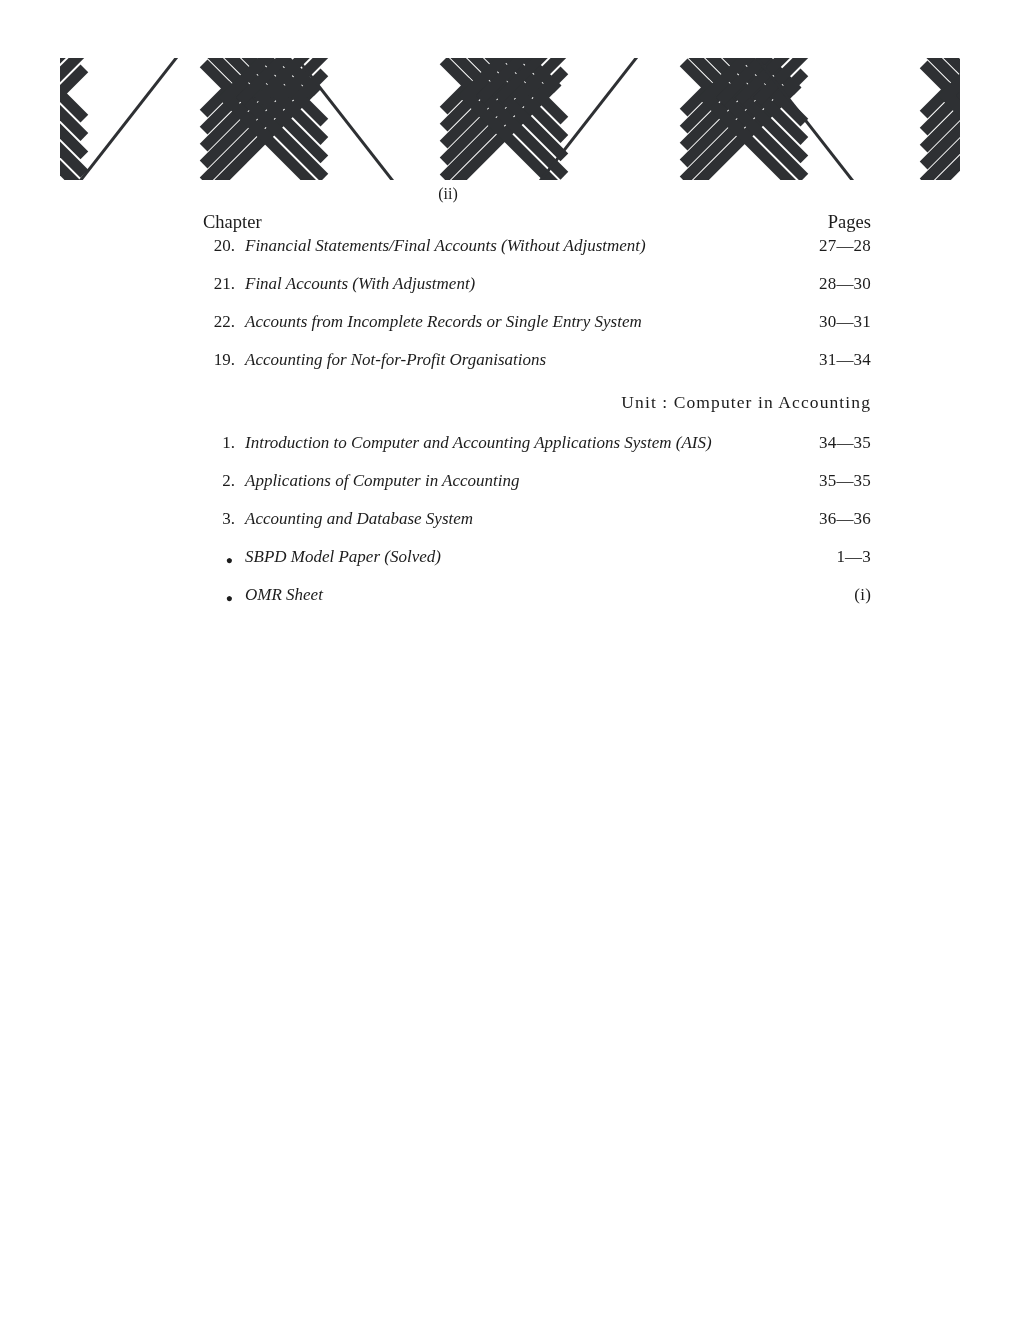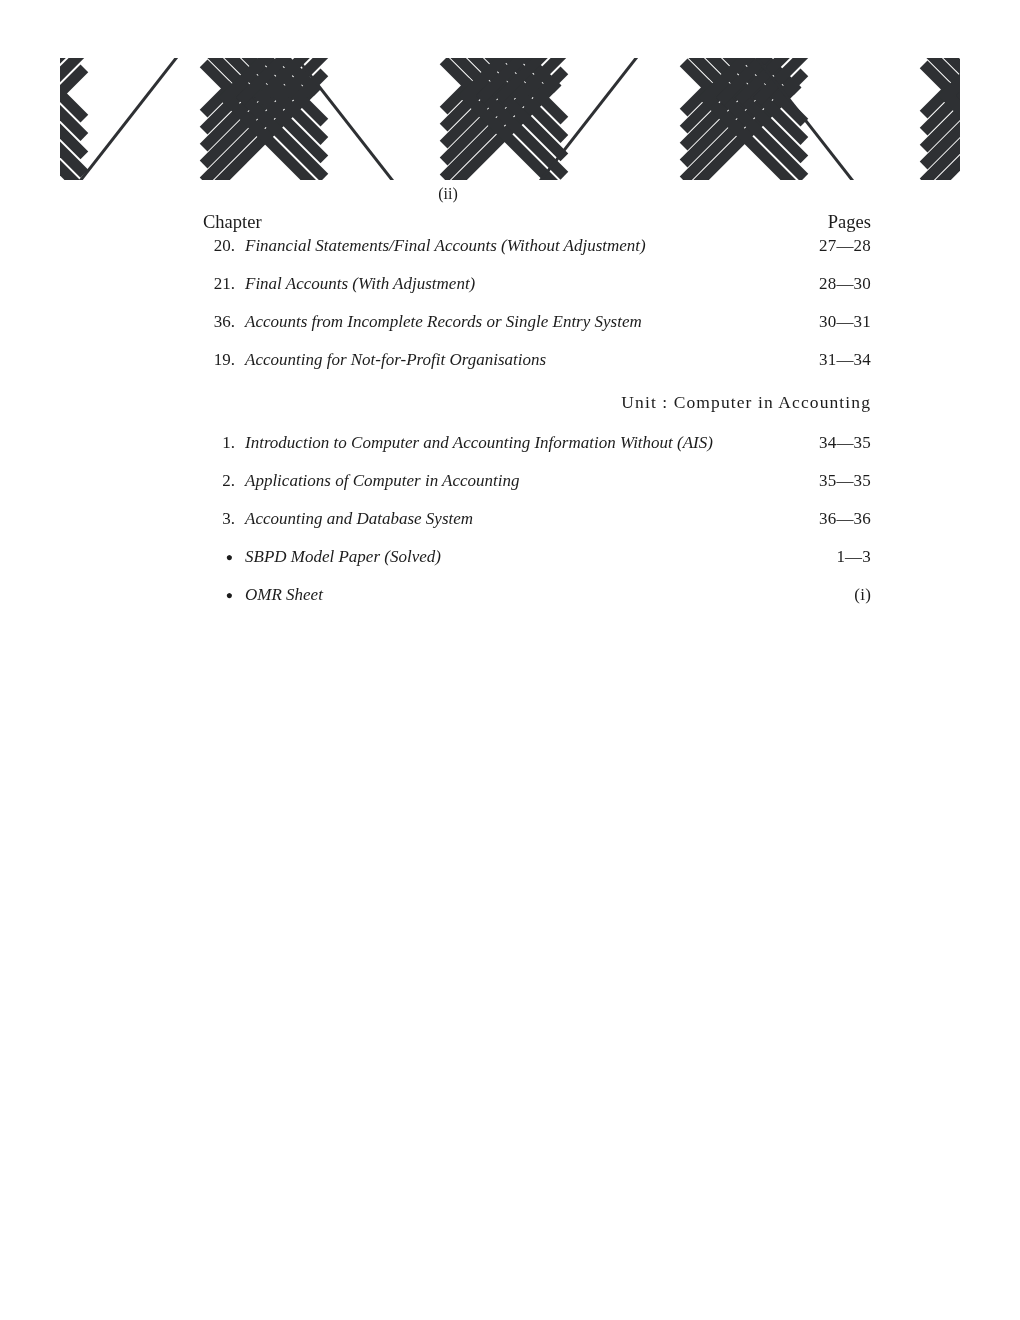--- a/index.html
+++ b/index.html
@@ -66,21 +66,21 @@
 
   .head-row {
     display: flex;
     justify-content: space-between;
     font-size: 18.5px;
     margin-bottom: 3px;
   }
 
   .row {
     display: flex;
-    align-items: center;
+    align-items: flex-end;
     margin-bottom: 17.5px;
     font-size: 17px;
     line-height: 1.2;
   }
   .row .num {
     width: 42px;
     flex: 0 0 42px;
     text-align: right;
     padding-right: 10px;
     box-sizing: border-box;
@@ -181,37 +181,37 @@
           <div class="num">20.</div>
           <div class="title">Financial Statements/Final Accounts (Without Adjustment)</div>
           <div class="pages">27—28</div>
         </div>
         <div class="row">
           <div class="num">21.</div>
           <div class="title">Final Accounts (With Adjustment)</div>
           <div class="pages">28—30</div>
         </div>
         <div class="row">
-          <div class="num">36.</div>
+          <div class="num">22.</div>
           <div class="title">Accounts from Incomplete Records or Single Entry System</div>
           <div class="pages">30—31</div>
         </div>
         <div class="row">
           <div class="num">19.</div>
           <div class="title">Accounting for Not-for-Profit Organisations</div>
           <div class="pages">31—34</div>
         </div>
       </div>
 
     <div class="unit-head">Unit : Computer in Accounting</div>
 
     <div id="rows-unit">
         <div class="row">
           <div class="num">1.</div>
-          <div class="title">Introduction to Computer and Accounting Information Without (AIS)</div>
+          <div class="title">Introduction to Computer and Accounting Applications System (AIS)</div>
           <div class="pages">34—35</div>
         </div>
         <div class="row">
           <div class="num">2.</div>
           <div class="title">Applications of Computer in Accounting</div>
           <div class="pages">35—35</div>
         </div>
         <div class="row">
           <div class="num">3.</div>
           <div class="title">Accounting and Database System</div>

